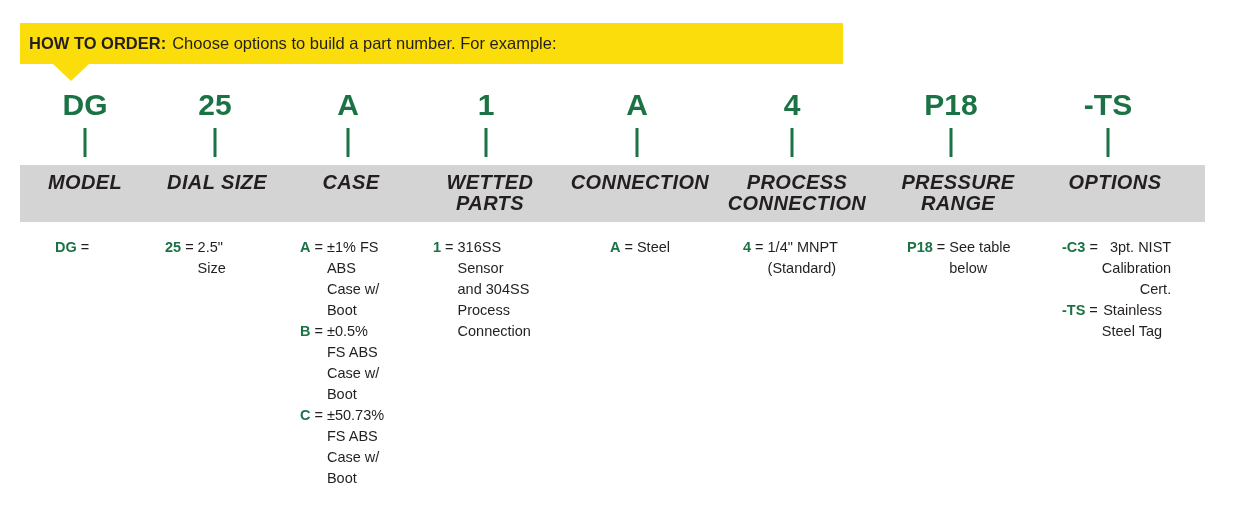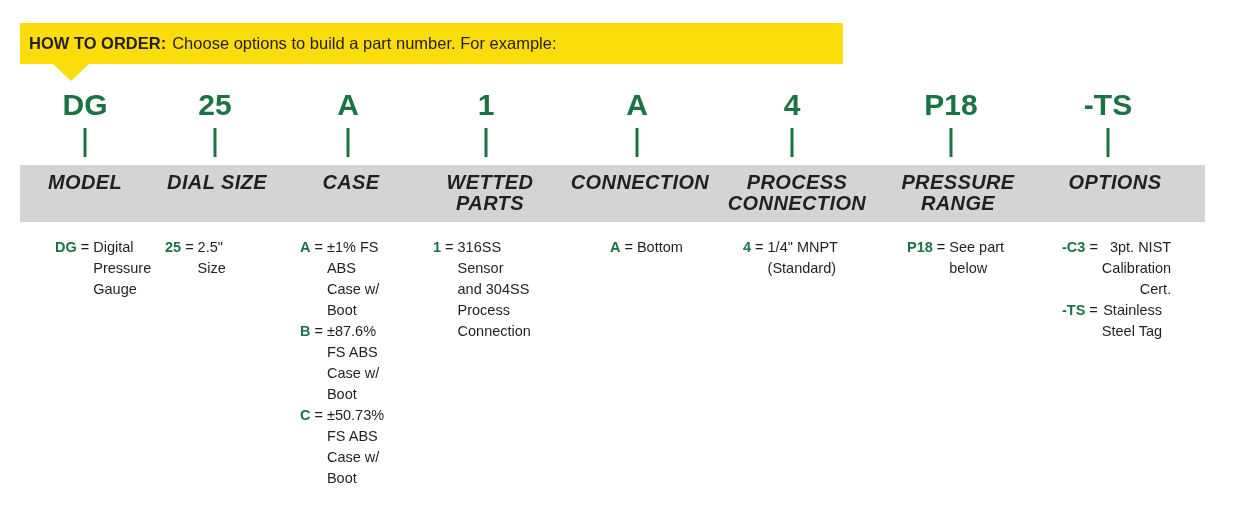--- a/index.html
+++ b/index.html
@@ -76,23 +76,20 @@
   <div id="header-band"></div>
 
   <div id="columns-root">
       <div class="part-code" style="left: 85px;">DG</div>
       <div class="connector-line" style="left: 85px;"></div>
       <div class="column-header" style="left: 85px;">MODEL</div>
       <div class="column-body" style="left: 55px;">
         <div class="entry">
           <span class="code">DG</span>
           <span class="eq">=</span>
-          <span class="desc">Digital
-Pressure
-Gauge</span>
         </div>
       </div>
       <div class="part-code" style="left: 215px;">25</div>
       <div class="connector-line" style="left: 215px;"></div>
       <div class="column-header" style="left: 217px;">DIAL SIZE</div>
       <div class="column-body" style="left: 165px;">
         <div class="entry">
           <span class="code">25</span>
           <span class="eq">=</span>
           <span class="desc">2.5"
@@ -107,21 +104,21 @@
           <span class="code">A</span>
           <span class="eq">=</span>
           <span class="desc">±1% FS
 ABS
 Case w/
 Boot</span>
         </div>
         <div class="entry">
           <span class="code">B</span>
           <span class="eq">=</span>
-          <span class="desc">±87.6%
+          <span class="desc">±0.5%
 FS ABS
 Case w/
 Boot</span>
         </div>
         <div class="entry">
           <span class="code">C</span>
           <span class="eq">=</span>
           <span class="desc">±50.73%
 FS ABS
 Case w/
@@ -143,21 +140,21 @@
 Connection</span>
         </div>
       </div>
       <div class="part-code" style="left: 637px;">A</div>
       <div class="connector-line" style="left: 637px;"></div>
       <div class="column-header" style="left: 640px;">CONNECTION</div>
       <div class="column-body" style="left: 610px;">
         <div class="entry">
           <span class="code">A</span>
           <span class="eq">=</span>
-          <span class="desc">Bottom</span>
+          <span class="desc">Steel</span>
         </div>
       </div>
       <div class="part-code" style="left: 792px;">4</div>
       <div class="connector-line" style="left: 792px;"></div>
       <div class="column-header" style="left: 797px;">PROCESS
 CONNECTION</div>
       <div class="column-body" style="left: 743px;">
         <div class="entry">
           <span class="code">4</span>
           <span class="eq">=</span>
@@ -166,21 +163,21 @@
         </div>
       </div>
       <div class="part-code" style="left: 951px;">P18</div>
       <div class="connector-line" style="left: 951px;"></div>
       <div class="column-header" style="left: 958px;">PRESSURE
 RANGE</div>
       <div class="column-body" style="left: 907px;">
         <div class="entry">
           <span class="code">P18</span>
           <span class="eq">=</span>
-          <span class="desc">See part
+          <span class="desc">See table
 below</span>
         </div>
       </div>
       <div class="part-code" style="left: 1108px;">-TS</div>
       <div class="connector-line" style="left: 1108px;"></div>
       <div class="column-header" style="left: 1115px;">OPTIONS</div>
       <div class="column-body" style="left: 1062px; text-align: right;">
         <div class="entry">
           <span class="code">-C3</span>
           <span class="eq">=</span>

